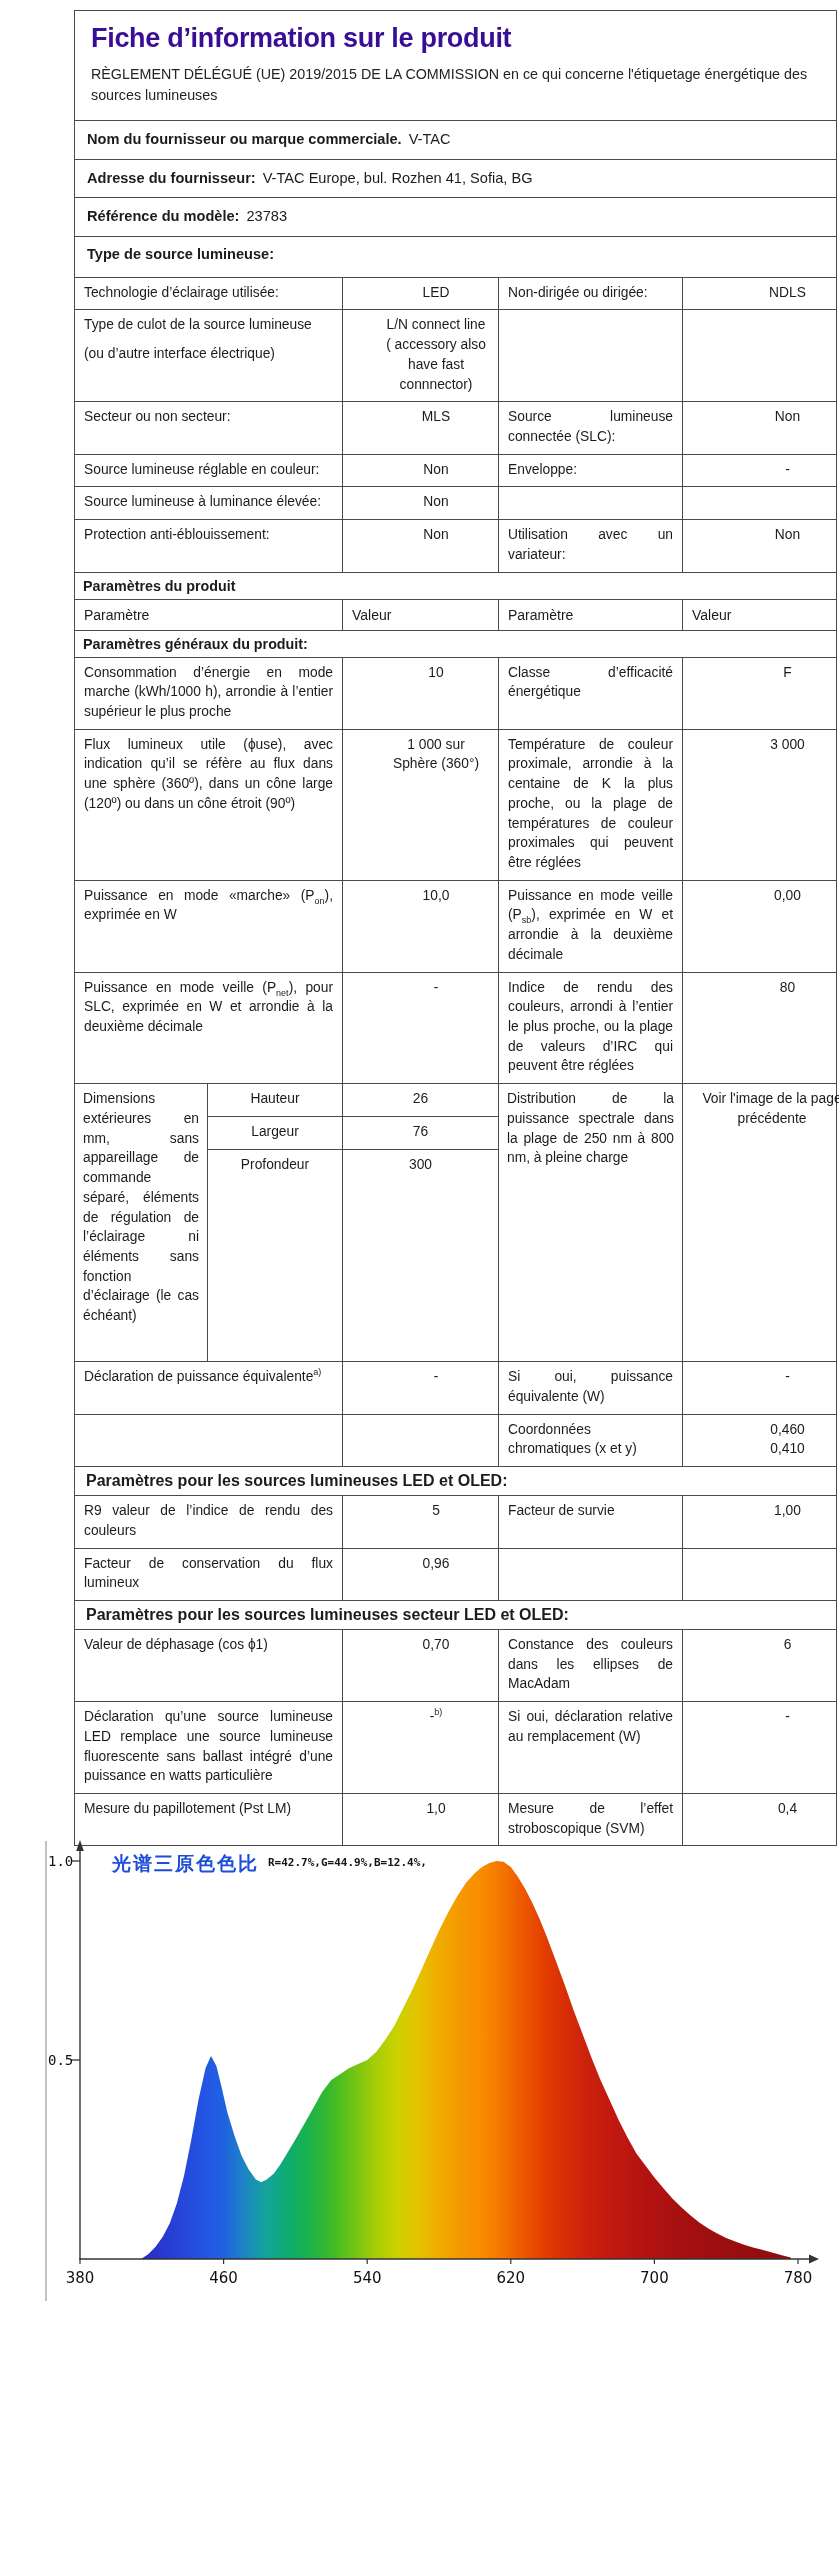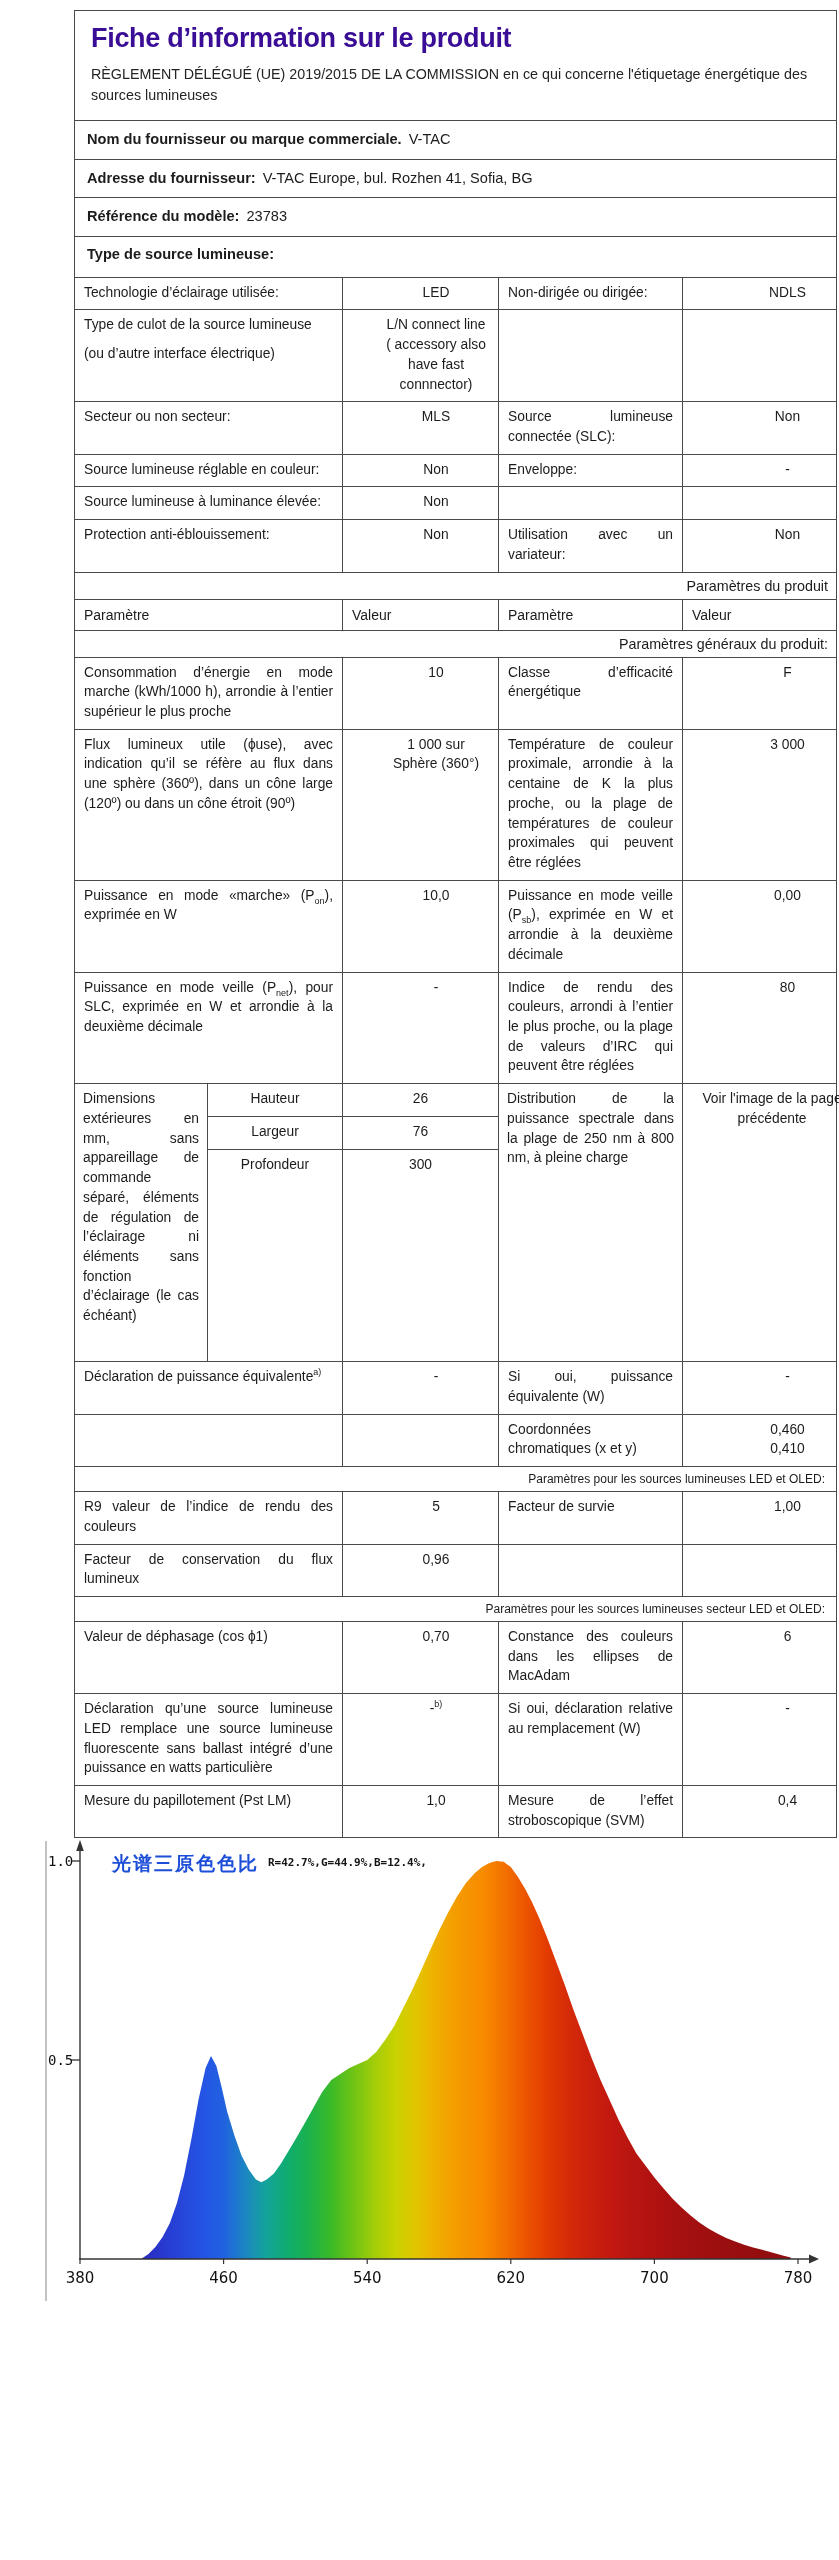--- a/index.html
+++ b/index.html
@@ -15,22 +15,22 @@
   .kl{font-weight:bold;}
   .kv{margin-left:7px;}
   .typehead{padding:8px 12px 12px;}
   .g4{display:grid;grid-template-columns:267px 156px 184px 179px;border-bottom:1.5px solid #4a4a4a;
       font-size:13.8px;line-height:1.43;}
   .g4.norule{border-bottom:none;}
   .c{padding:5px 9px 7px;}
   .c + .c{border-left:1.5px solid #4a4a4a;}
   .lbl{text-align:justify;}
   .val{text-align:center;padding-left:40px;}
-  .hdrC{border-bottom:1.5px solid #4a4a4a;text-align:right;font-weight:normal;font-size:14.3px;padding:5px 8px;}
-  .hdrL{border-bottom:1.5px solid #4a4a4a;font-weight:normal;font-size:12px;padding:5px 11px;text-align:right;}
+  .hdrC{border-bottom:1.5px solid #4a4a4a;text-align:left;font-weight:bold;font-size:14.3px;padding:5px 8px;}
+  .hdrL{border-bottom:1.5px solid #4a4a4a;font-weight:bold;font-size:16px;padding:5px 11px;}
   .colhdr .c{font-size:14px;padding:5px 9px;}
   sub,sup{font-size:9px;line-height:0;}
   .pgap{margin-top:9px;}
   .dimgrid{display:grid;grid-template-columns:132px 135px 156px 184px 179px;
       grid-template-rows:auto auto 1fr;min-height:278px;border-bottom:1.5px solid #4a4a4a;
       font-size:13.8px;line-height:1.43;}
   .dc{padding:5px 8px 7px;text-align:center;}
   .dlabel{grid-column:1;grid-row:1/4;text-align:justify;}
   .dsub{grid-column:2;border-left:1.5px solid #4a4a4a;}
   .dval{grid-column:3;border-left:1.5px solid #4a4a4a;text-align:center;}

